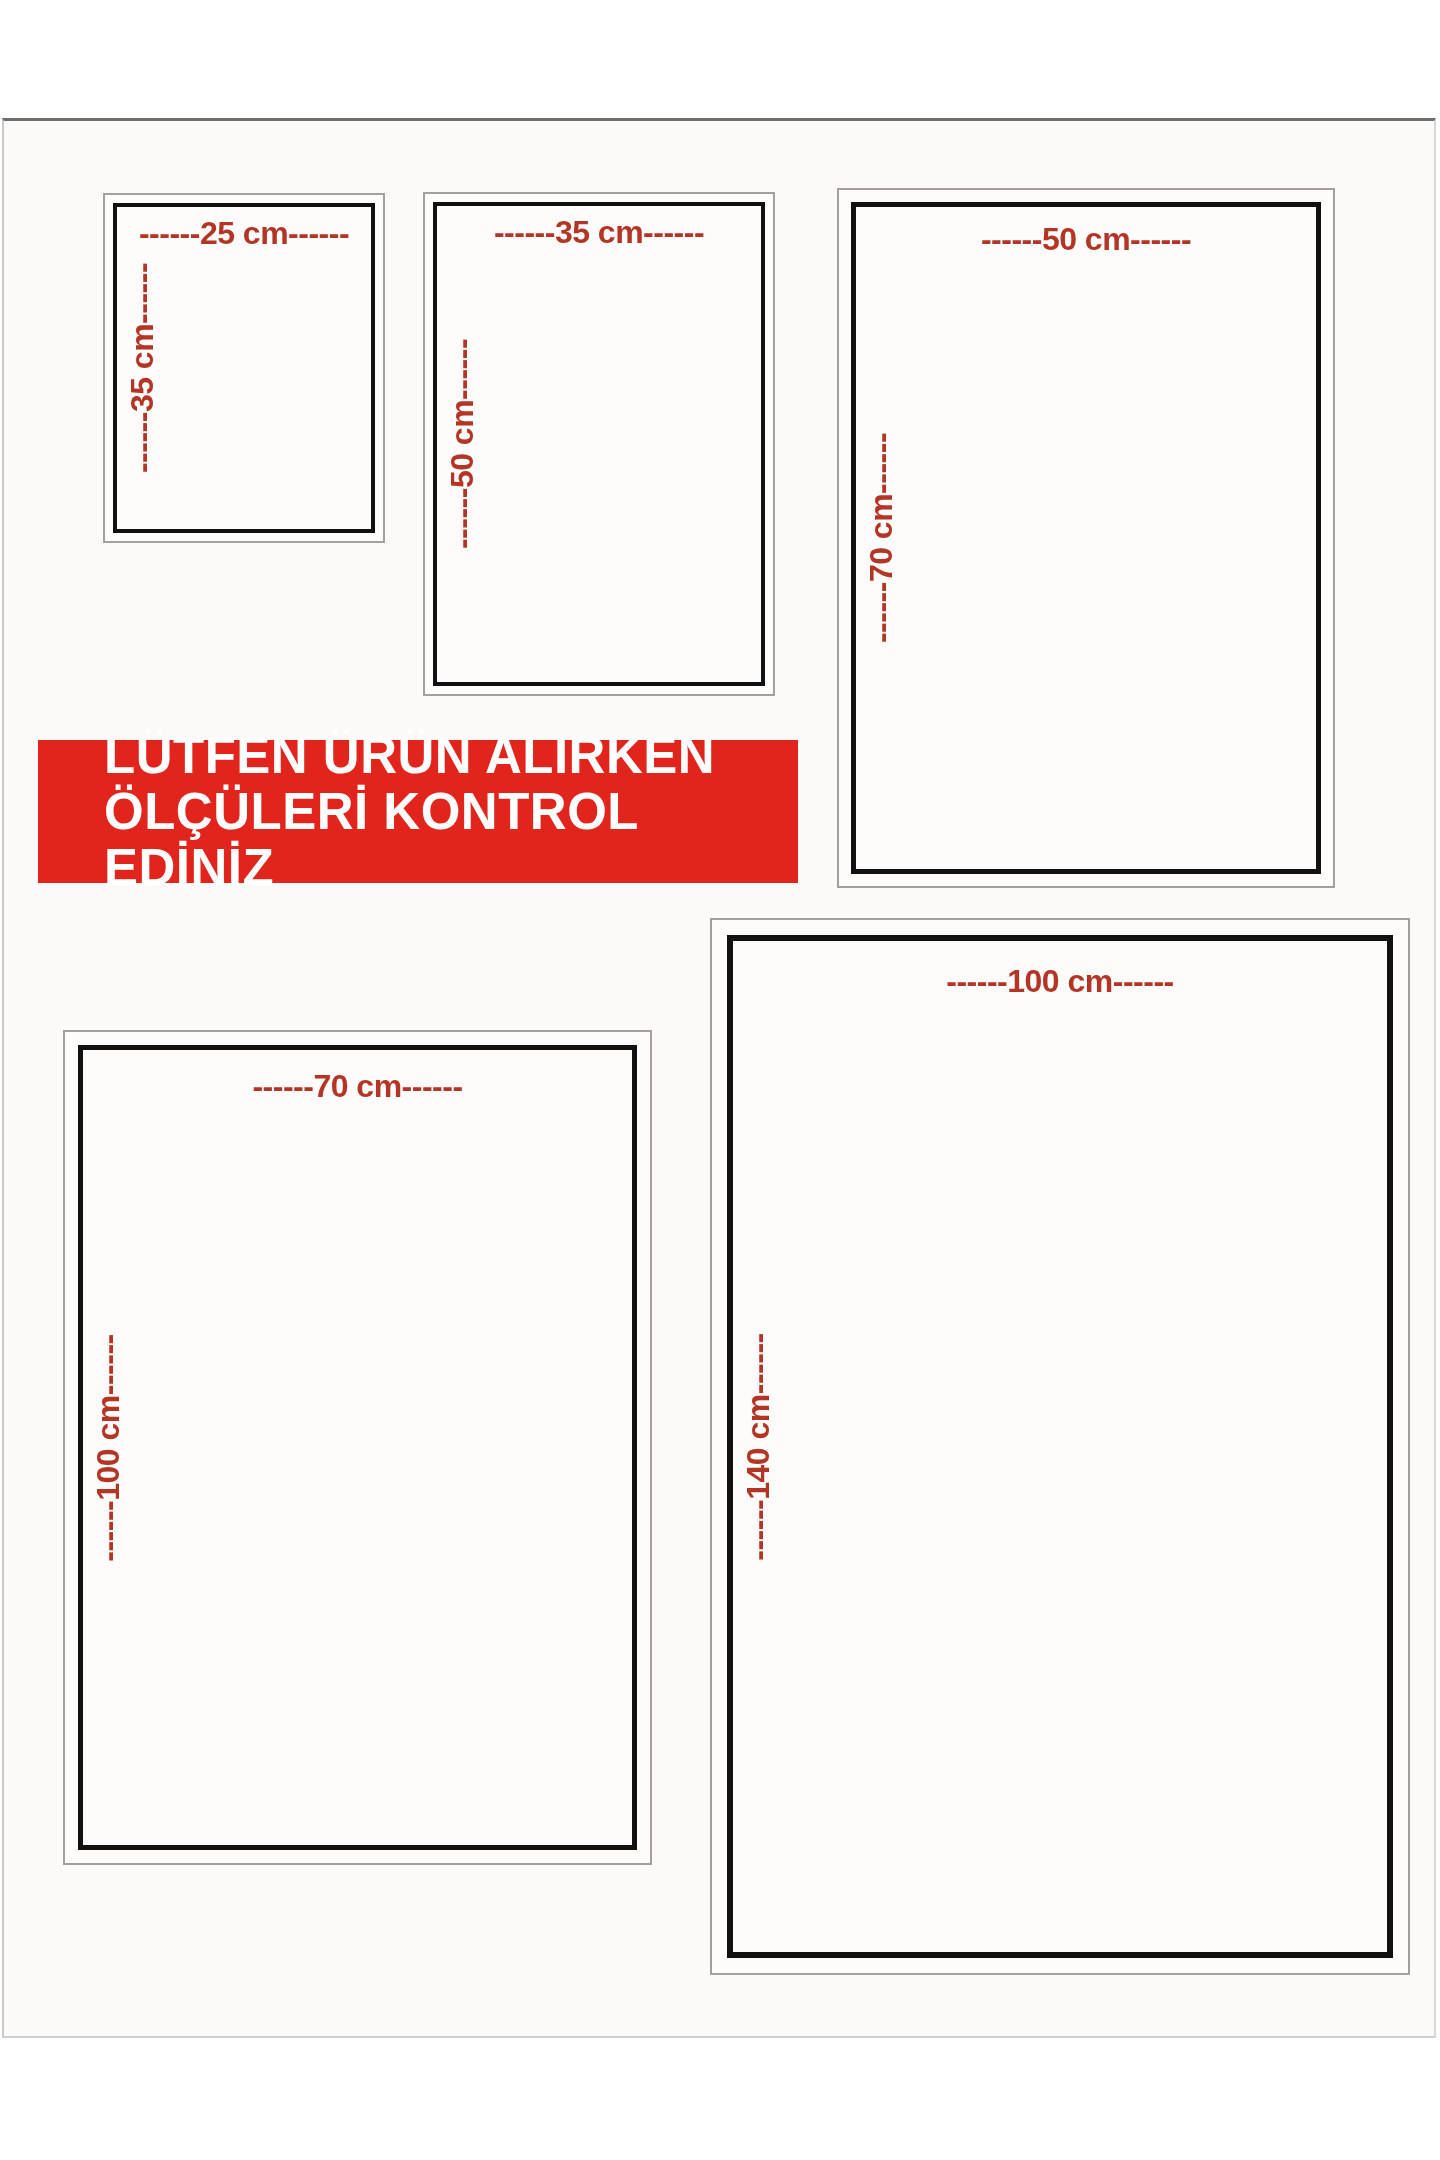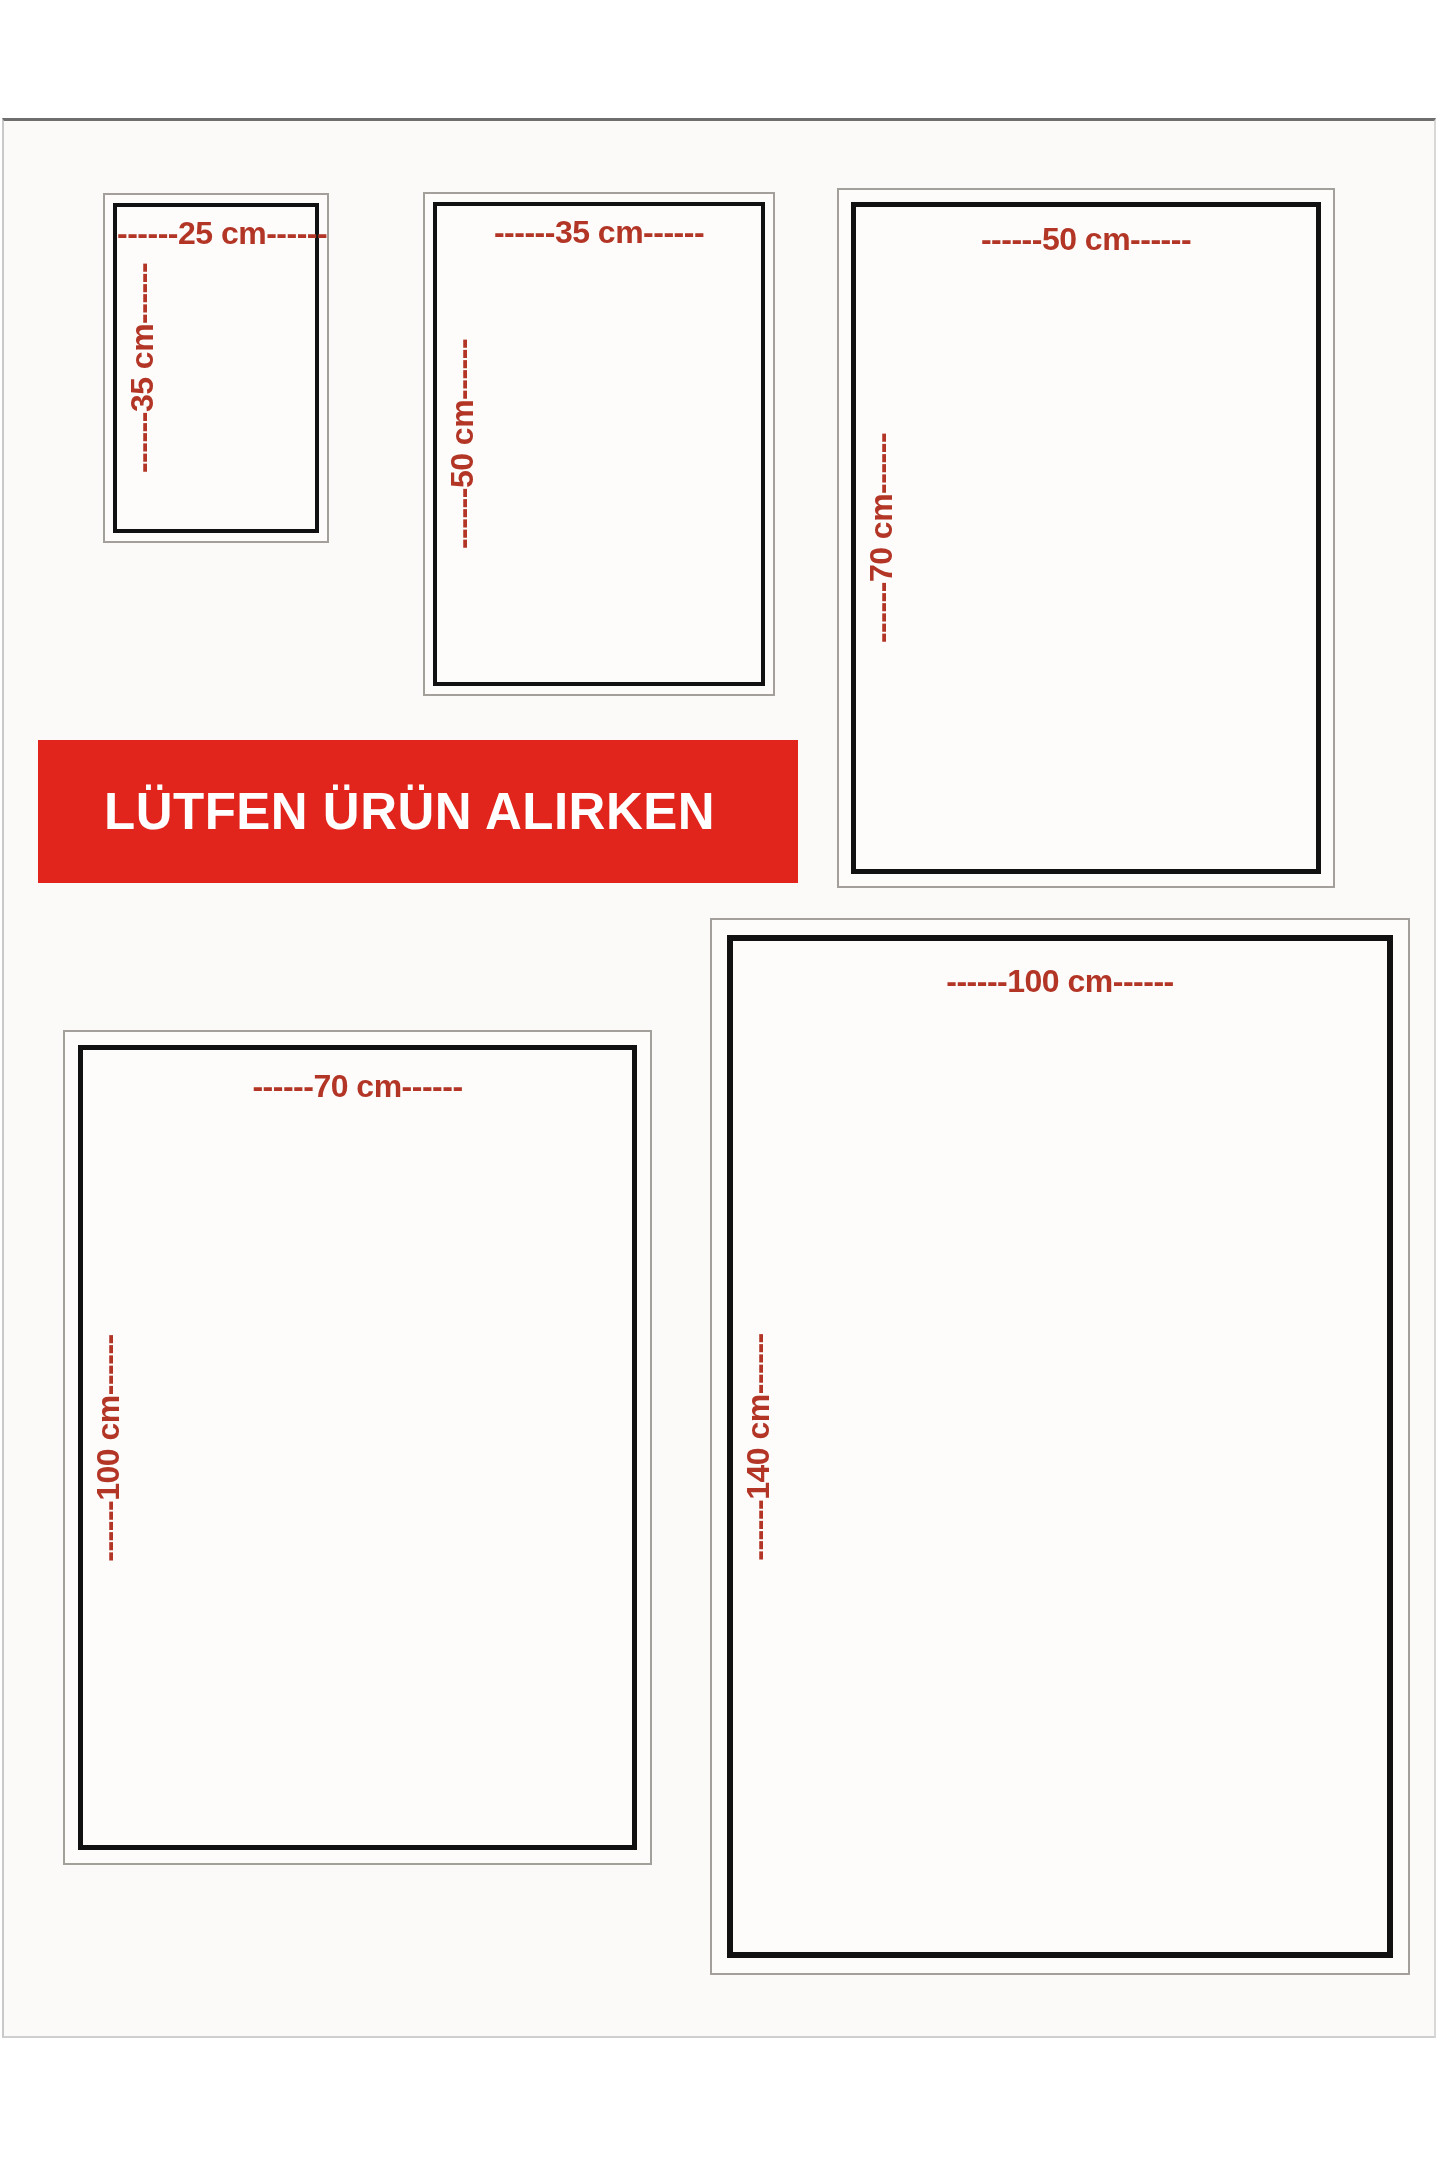--- a/index.html
+++ b/index.html
@@ -16,21 +16,21 @@
   }
   
   .panel{
     position:absolute;box-sizing:border-box;background:#fdfcfa;
     border:2px solid #a3a09b;
   }
   .panel-inner{
     position:relative;width:100%;height:100%;box-sizing:border-box;
     background:#fdfcfa;border:4px solid #111111;
   }
-  .p1{left:103px;top:193px;width:226px;height:350px;padding:8px;}
+  .p1{left:103px;top:193px;width:282px;height:350px;padding:8px;}
   .p2{left:423px;top:192px;width:352px;height:504px;padding:8px;}
   .p3{left:837px;top:188px;width:498px;height:700px;padding:12px;}
   .p4{left:63px;top:1030px;width:589px;height:835px;padding:13px;}
   .p5{left:710px;top:918px;width:700px;height:1057px;padding:15px;}
   .p3 .panel-inner,.p4 .panel-inner{border-width:5px;}
   .p5 .panel-inner{border-width:6px;}
 
   .dim-label{
     color:var(--dim-red,#b23526);font-weight:bold;font-size:32px;
     letter-spacing:-0.5px;white-space:nowrap;line-height:1;
@@ -75,20 +75,21 @@
 
 <div class="panel p3">
   <div class="panel-inner">
     <div class="dim-label h-label">------50 cm------</div>
     <div class="dim-label v-label">------70 cm------</div>
   </div>
 </div>
 
 <div class="banner">
   <div>LÜTFEN ÜRÜN ALIRKEN</div>
+  <div>ÖLÇÜLERİ KONTROL EDİNİZ</div>
 </div>
 
 <div class="panel p4">
   <div class="panel-inner">
     <div class="dim-label h-label">------70 cm------</div>
     <div class="dim-label v-label">------100 cm------</div>
   </div>
 </div>
 
 <div class="panel p5">

